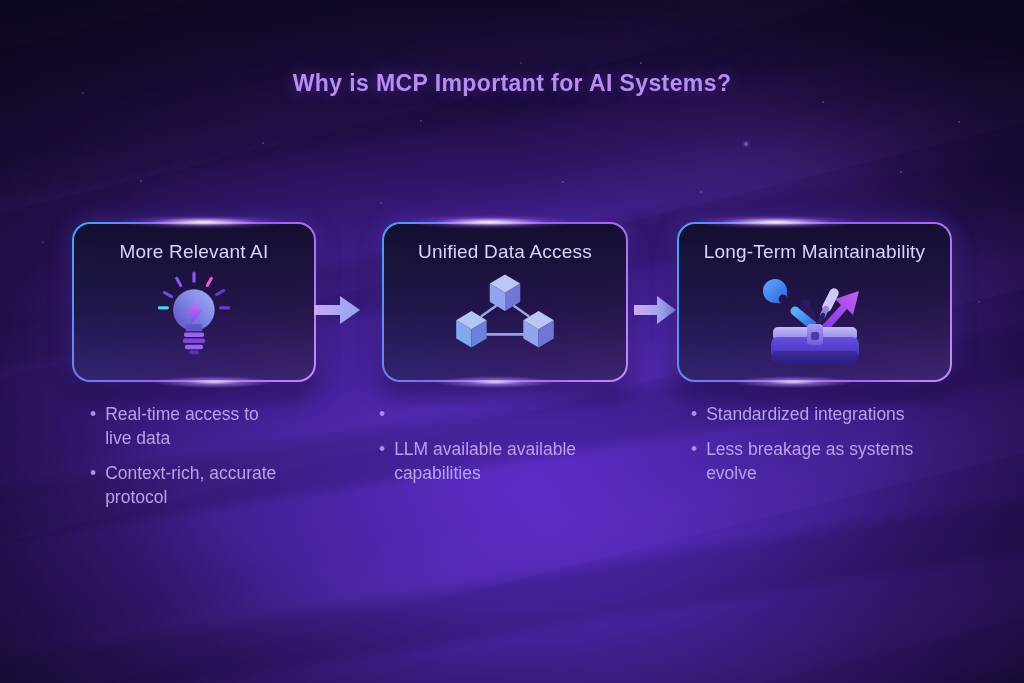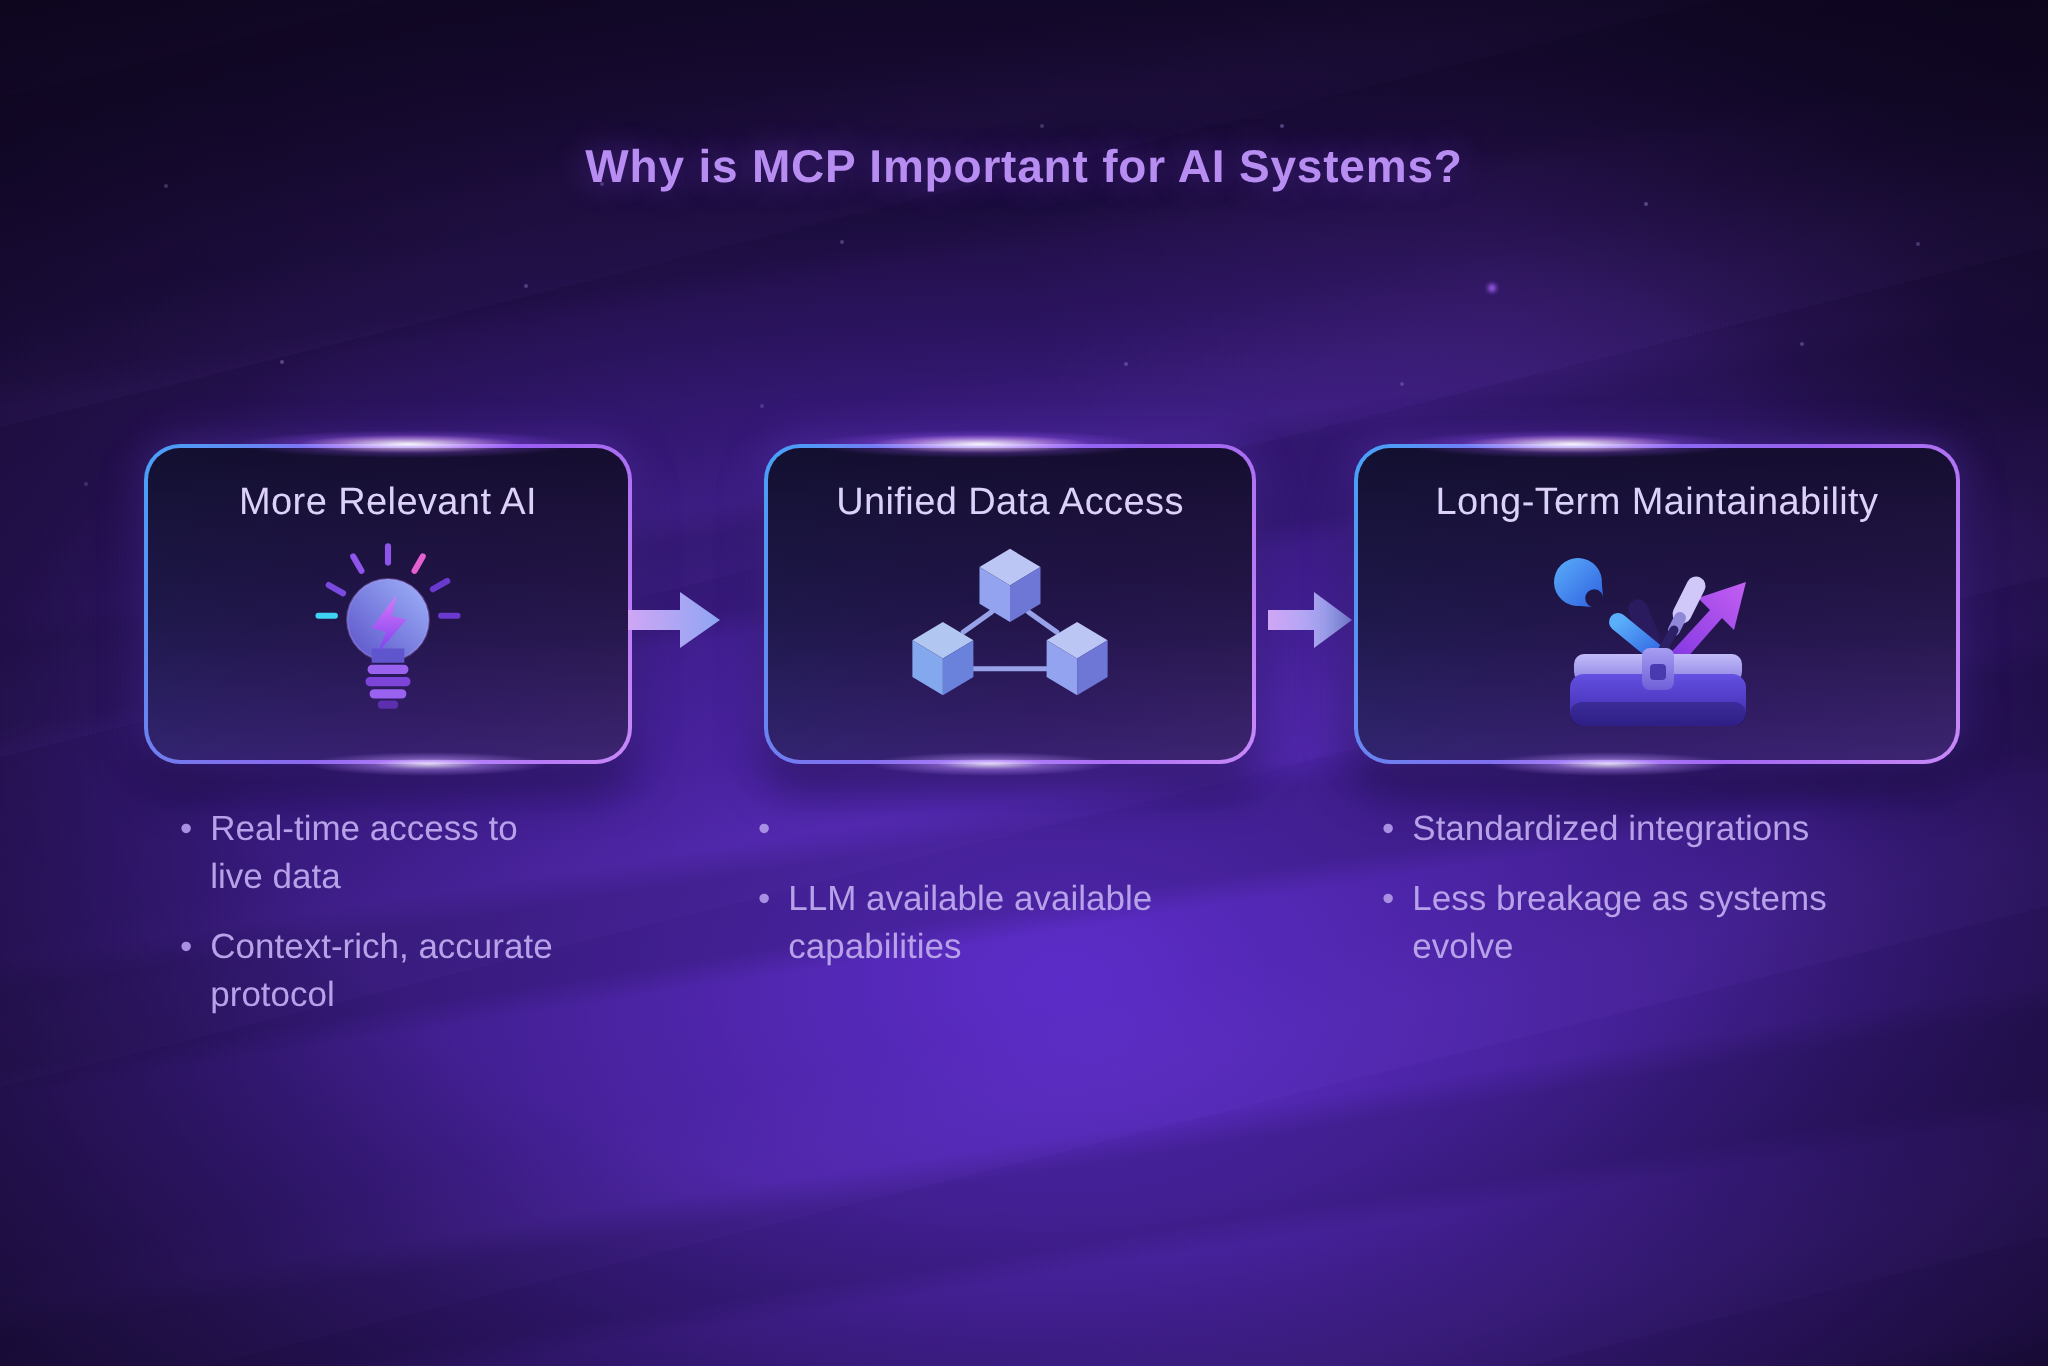--- a/index.html
+++ b/index.html
@@ -176,21 +176,21 @@
       <defs>
           <linearGradient id="ag2" x1="0" y1="0" x2="1" y2="0">
         <stop offset="0" stop-color="#cfa6f5"></stop>
             <stop offset="1" stop-color="#8fa6f2"></stop>
       </linearGradient>
         </defs>
       <path d="M0,12 L23,12 L23,3 L42,17 L23,31 L23,22 L0,22 Z" fill="url(#ag2)"></path>
     </svg>
   </div>
 
-  <div class="card" style="left:677px;width:303px;">
+  <div class="card" style="left:677px;width:275px;">
     <div class="card-inner">
       <div class="card-title">Long-Term Maintainability</div>
       <div class="card-icon">
         <svg width="120" height="98" viewBox="0 0 120 98">
           <defs>
             <linearGradient id="arrG" x1="0" y1="1" x2="1" y2="0">
               <stop offset="0" stop-color="#7c35e0"></stop>
                 <stop offset="1" stop-color="#c45ff2"></stop>
             </linearGradient>
             <linearGradient id="wrG" x1="0" y1="0" x2="1" y2="1">

